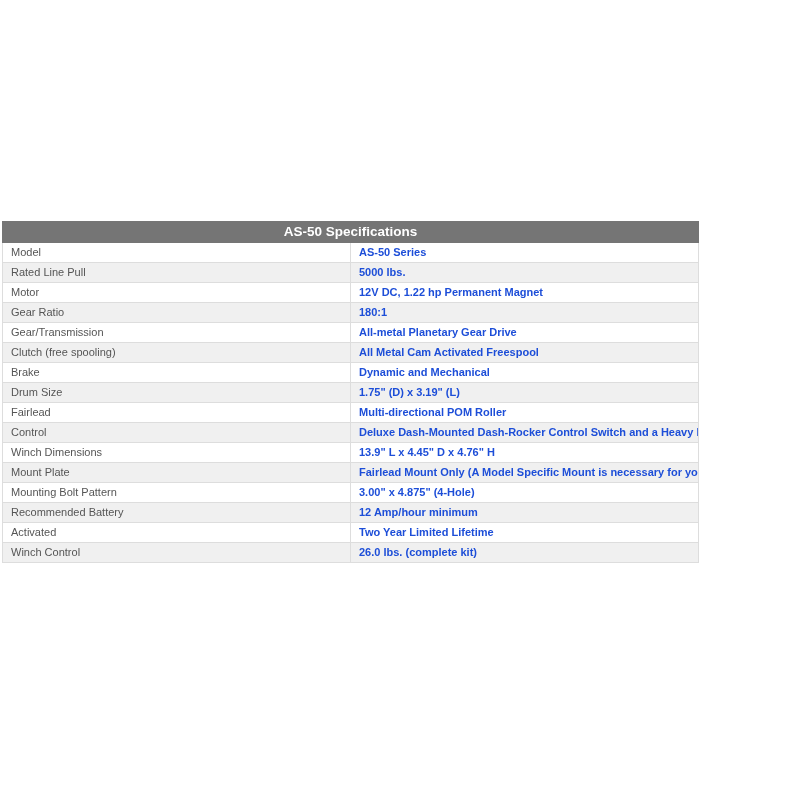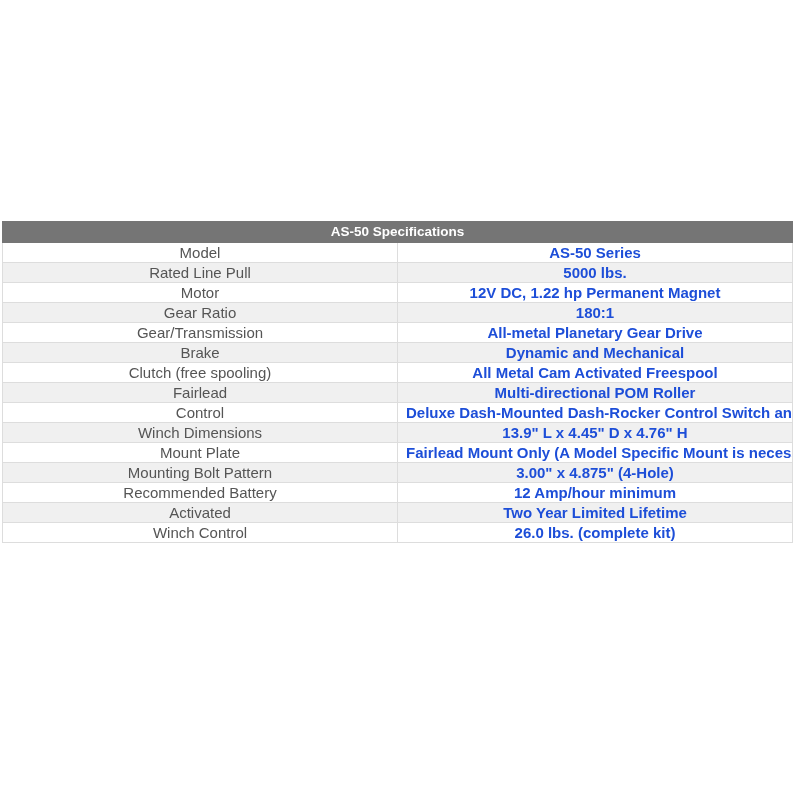--- a/index.html
+++ b/index.html
@@ -14,44 +14,43 @@
   .page {
     position: relative;
     width: 800px;
     height: 800px;
     background: #ffffff;
   }
   table.specs {
     position: absolute;
     top: 221px;
     left: 2px;
-    width: 791px;
+    width: 697px;
     border-collapse: collapse;
     table-layout: fixed;
     border: 1px solid #dddddd;
   }
   table.specs th.title-bar {
     background: #757575;
     color: #ffffff;
     font-size: 13.5px;
     font-weight: bold;
     text-align: center;
     padding: 3px 4px;
     line-height: 14px;
     border: 1px solid #757575;
   }
   table.specs td {
-    font-size: 15px;
+    font-size: 11px;
     line-height: 13px;
     padding: 3px 8px;
     border-bottom: 1px solid #dddddd;
     vertical-align: middle;
     white-space: nowrap;
     overflow: hidden;
-    text-align: center;
   }
   table.specs tbody tr:nth-child(even) td {
     background: #f0f0f0;
   }
   table.specs tbody tr:nth-child(odd) td {
     background: #ffffff;
   }
   td.spec-label {
     width: 134px;
     color: #555555;
@@ -95,29 +94,33 @@
     <td class="spec-label">Gear Ratio</td>
     <td class="spec-value">180:1</td>
   </tr>
 
   <tr>
     <td class="spec-label">Gear/Transmission</td>
     <td class="spec-value">All-metal Planetary Gear Drive</td>
   </tr>
 
   <tr>
+    <td class="spec-label">Clutch (free spooling)</td>
+    <td class="spec-value">All Metal Cam Activated Freespool</td>
+  </tr>
+
+  <tr>
     <td class="spec-label">Brake</td>
     <td class="spec-value">Dynamic and Mechanical</td>
   </tr>
 
   <tr>
-    <td class="spec-label">Clutch (free spooling)</td>
-    <td class="spec-value">All Metal Cam Activated Freespool</td>
+    <td class="spec-label">Drum Size</td>
+    <td class="spec-value">1.75" (D) x 3.19" (L)</td>
   </tr>
-
 
 
   <tr>
     <td class="spec-label">Fairlead</td>
     <td class="spec-value">Multi-directional POM Roller</td>
   </tr>
 
   <tr>
     <td class="spec-label">Control</td>
     <td class="spec-value">Deluxe Dash-Mounted Dash-Rocker Control Switch and a Heavy Duty Corded Remote Switch</td>

